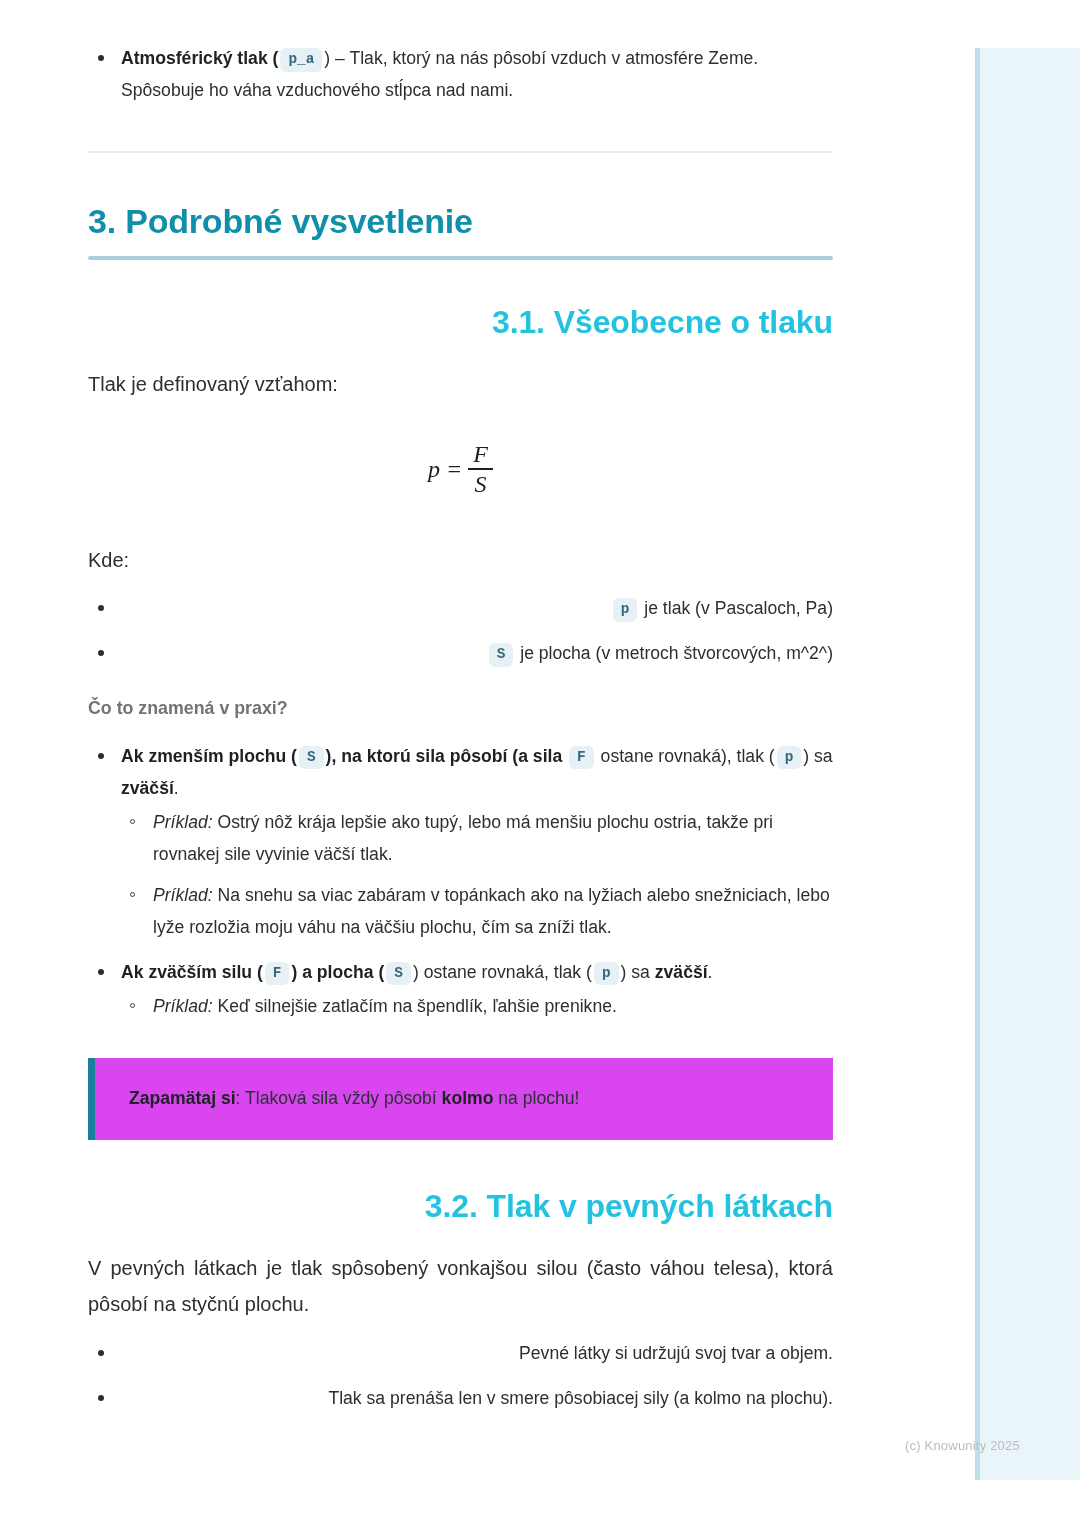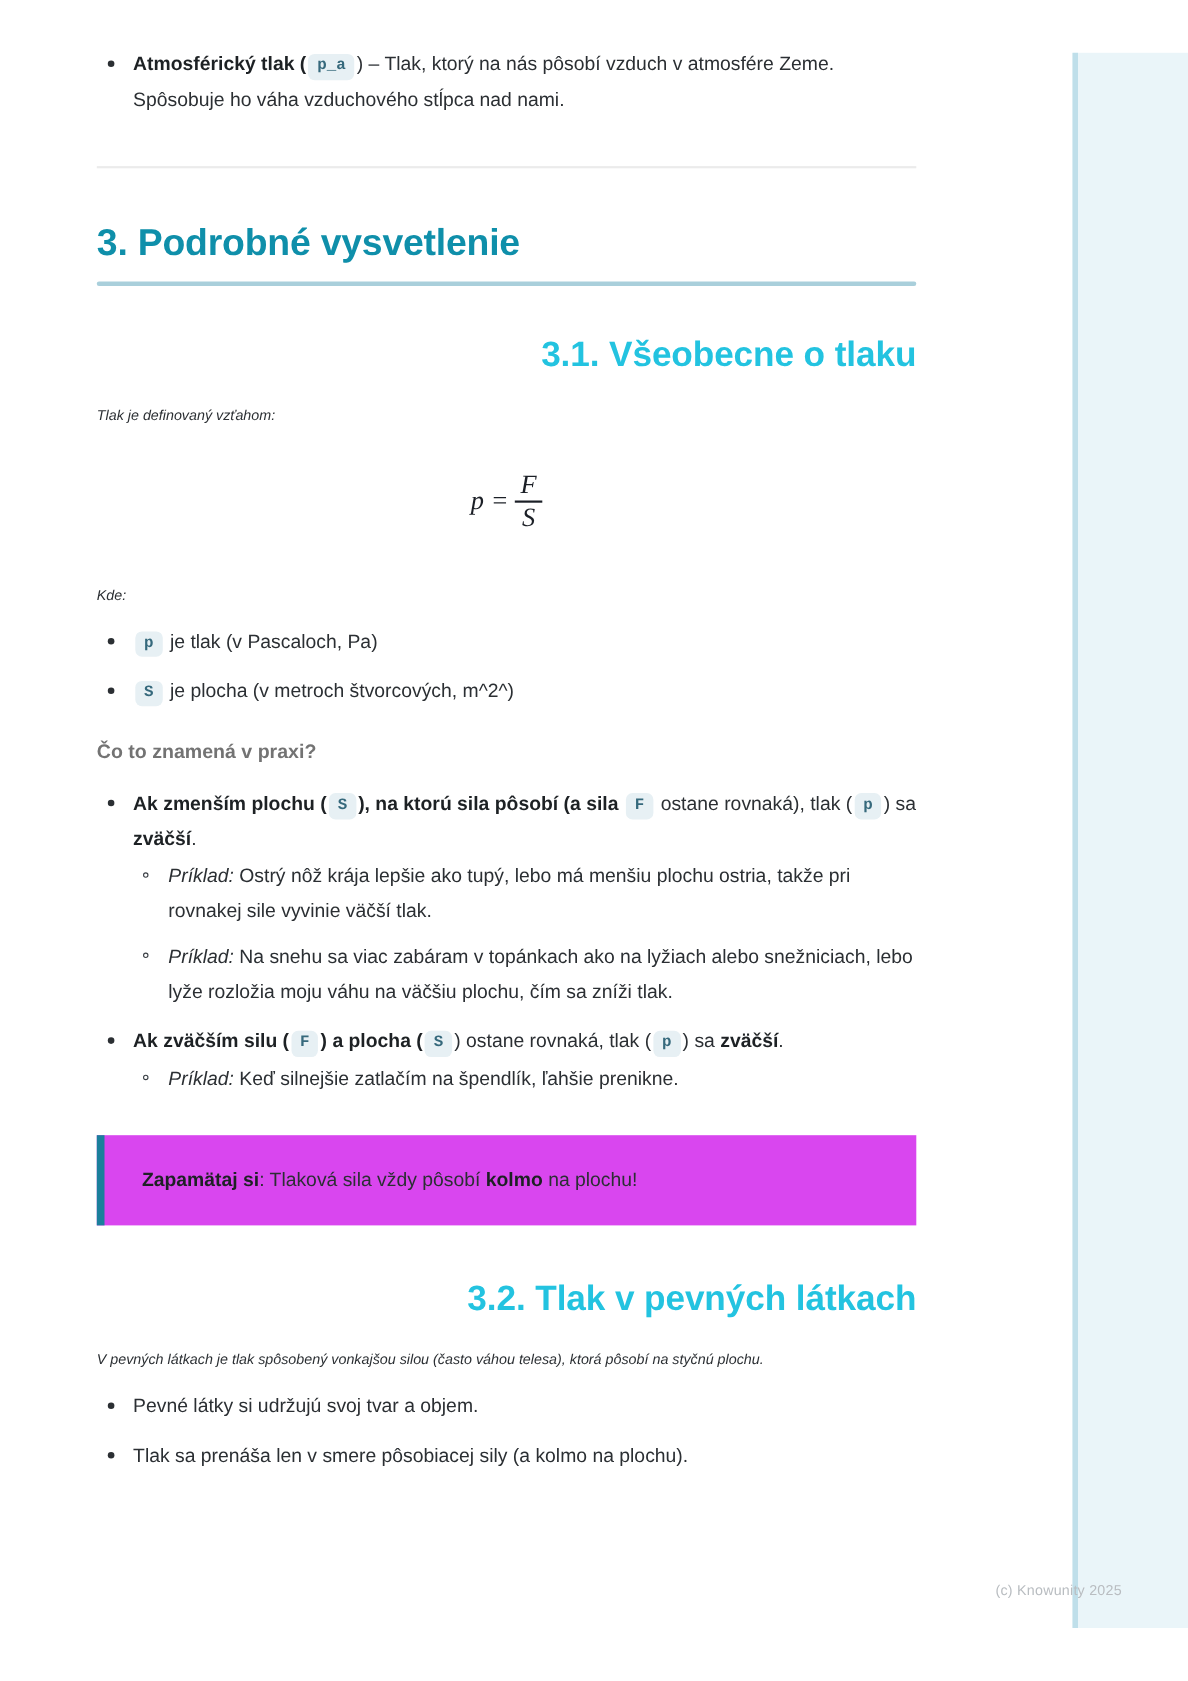--- a/index.html
+++ b/index.html
@@ -86,27 +86,26 @@
     left: 9px;
     top: 13px;
     width: 5px;
     height: 5px;
     border-radius: 50%;
     border: 1.3px solid #3a3f45;
     background: transparent;
     box-sizing: border-box;
   }
 
-  .tight > li { margin-bottom: 8px; }
+  .tight > li { margin-bottom: 8px; text-align: right; }
 
   p {
     margin: 0 0 14px 0;
-    font-size: 13px;
+    font-size: 20px;
     line-height: 1.82;
-    font-style: italic;
   }
 
   .para-just { text-align: justify; }
 
   b, strong { font-weight: 700; color: #1d2124; }
   em, i { font-style: italic; }
 
   
   code.chip {
     display: inline-block;

